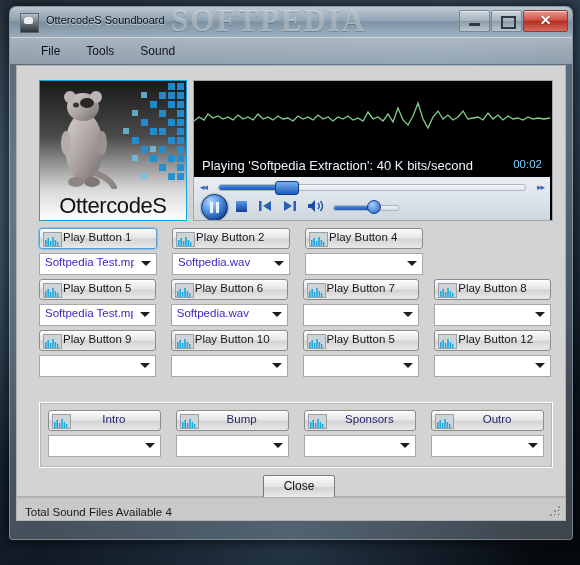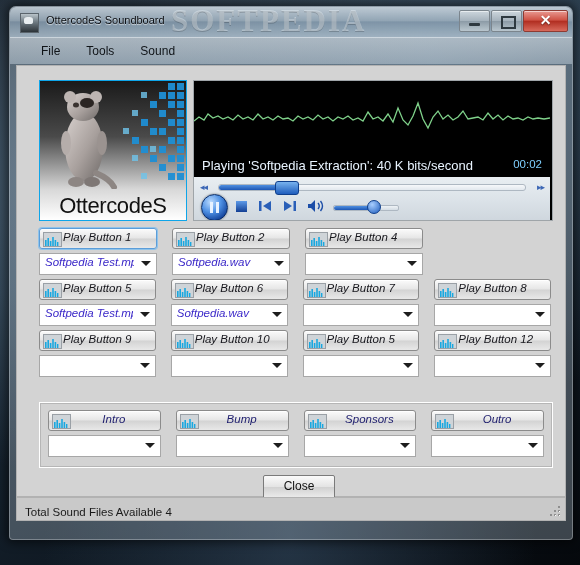--- a/index.html
+++ b/index.html
@@ -97,21 +97,21 @@
   .voltrack{position:absolute;left:139px;top:12px;width:64px;height:4px;border-radius:2px;
     background:linear-gradient(180deg,#eef2f6,#d4dce4);border:1px solid #aeb8c2;}
   .volfill{position:absolute;left:0;top:0;height:100%;border-radius:2px;
     background:linear-gradient(180deg,#4f8fe0,#1d56b4);}
   .volthumb{position:absolute;left:40px;top:7px;width:12px;height:12px;border-radius:50%;
     background:radial-gradient(circle at 35% 30%,#a8ceff,#1f5dbd);border:1px solid #0f3f8c;}
 
   
   .grid{position:absolute;left:22px;top:162px;width:512px;}
   .row{display:flex;gap:15px;margin-bottom:4px;}
-  .cell{width:118px;font-style:italic;}
+  .cell{width:118px;}
   .padbtn{position:relative;height:19px;border:1px solid #8b8b8b;border-radius:3px;
     background:linear-gradient(180deg,#fbfbfb 0%,#e6e6e6 48%,#d3d3d3 52%,#e8e8e8 100%);
     box-shadow:inset 0 1px 0 #fff;}
   .padbtn.focused{border:1px solid #5b9dd9;box-shadow:0 0 0 1px #8fc3ea,inset 0 1px 0 #fff;}
   .padbtn .ico{position:absolute;left:3px;top:3px;width:17px;height:13px;
     background:#cfd4d8;border:1px solid #9aa0a6;overflow:hidden;}
   .padbtn .lbl{position:absolute;left:23px;right:4px;top:2px;font-size:11.5px;
     color:#17171d;white-space:nowrap;overflow:hidden;}
   .padbtn.centered .lbl{left:23px;right:4px;text-align:center;color:#1e1e6e;}
   .combo{position:relative;height:20px;margin-top:4px;background:#fff;border:1px solid #a7a7a7;}

